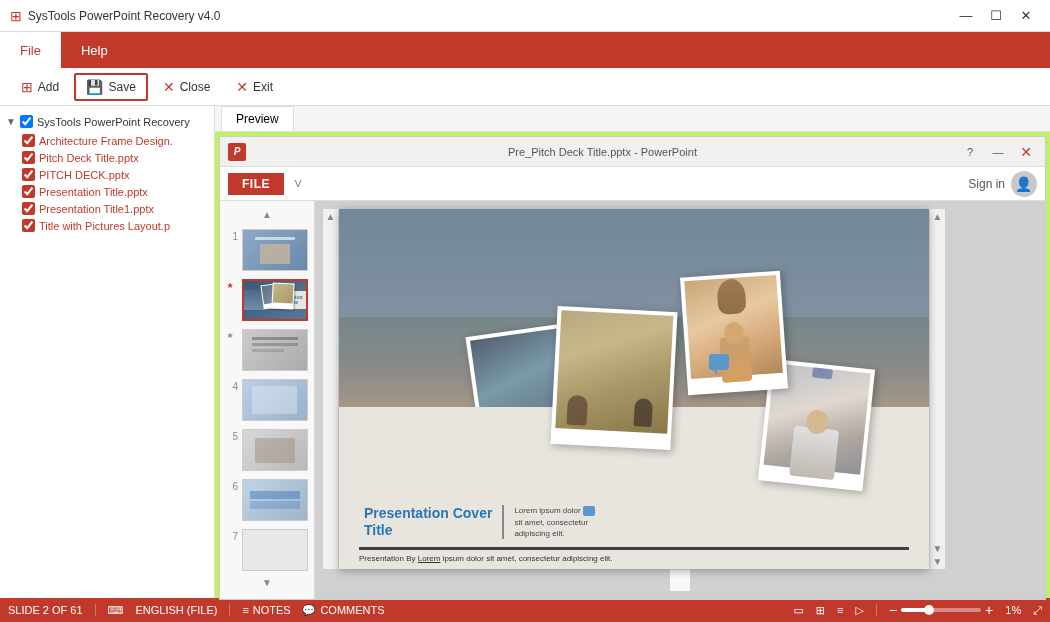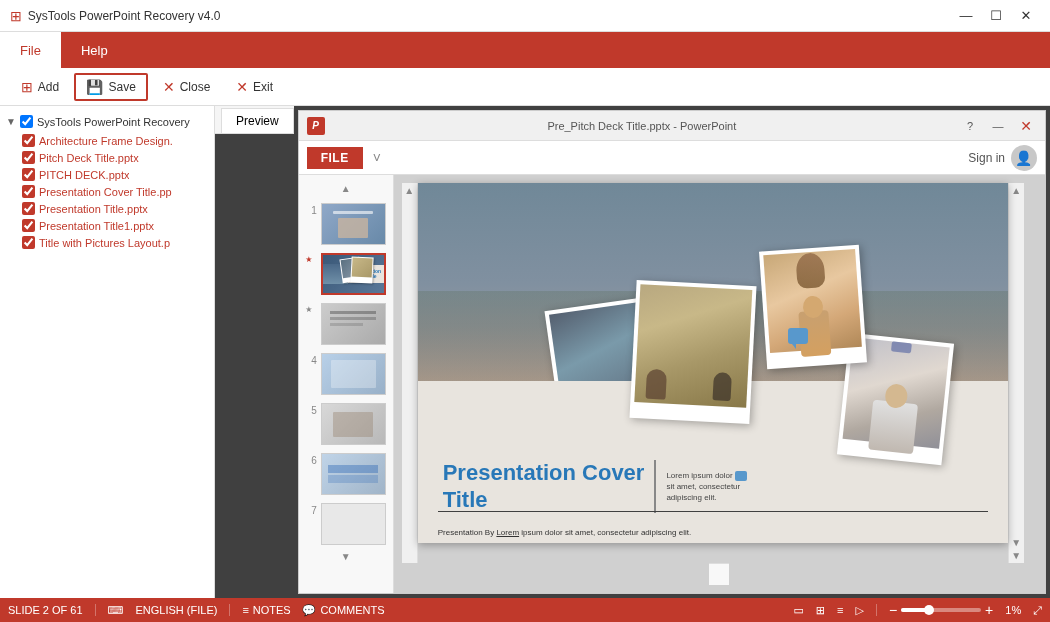--- a/index.html
+++ b/index.html
@@ -46,21 +46,21 @@
     .tree-root { padding: 4px 6px; display: flex; align-items: center; gap: 4px; font-size: 12px; }
     .tree-item {
       padding: 2px 20px 2px 22px; display: flex; align-items: center; gap: 4px; font-size: 11px;
       cursor: pointer; color: #c0392b; white-space: nowrap; overflow: hidden; text-overflow: ellipsis;
     }
     .tree-item input[type=checkbox] { accent-color: #c0392b; cursor: pointer; }
     .tree-item span { overflow: hidden; text-overflow: ellipsis; white-space: nowrap; max-width: 155px; }
 
     
     .preview-area {
-      flex: 1; display: flex; flex-direction: row; background: #404040;
+      flex: 1; display: flex; flex-direction: column; background: #bef264;
     }
     .preview-tab-bar {
       height: 28px; background: #f5f5f5; border-bottom: 1px solid #ddd; display: flex; align-items: flex-end;
     }
     .preview-tab {
       padding: 5px 14px; background: #fff; border: 1px solid #ddd; border-bottom: none; font-size: 12px; cursor: pointer; margin-left: 6px;
     }
 
     
     .ppt-window {
@@ -158,27 +158,27 @@
     .p3 .polaroid-inner { width: 92px; height: 98px; background: linear-gradient(135deg, #b89878 20%, #e8c8a0 60%, #d4a878 100%); }
 
     .p4 { width: 105px; height: 122px; top: 155px; right: 60px; transform: rotate(6deg); z-index: 2; }
     .p4 .polaroid-inner { width: 97px; height: 102px; background: linear-gradient(135deg, #9090a0 20%, #c0b8b0 60%, #a8a098 100%); }
 
     
     .slide-text-area {
       position: absolute; bottom: 30px; left: 25px; display: flex; align-items: stretch; gap: 0;
     }
     .slide-title-box { }
-    .slide-title-text { font-size: 22px; font-weight: 700; color: #2878b8; line-height: 1.2; }
+    .slide-title-text { font-size: 14px; font-weight: 700; color: #2878b8; line-height: 1.2; }
     .slide-divider { width: 2px; background: #888; margin: 0 10px; }
 
     
     .slide-bottom-text {
       position: absolute; bottom: 6px; left: 20px; right: 20px; font-size: 8px; color: #333;
-      border-top: 1px solid #404040; padding-top: 16px;
+      border-top: 3px solid #404040; padding-top: 4px;
     }
 
     
     .slide-right-scroll {
       width: 16px; background: #f0f0f0; border-left: 1px solid #ddd; display: flex; flex-direction: column; align-items: center; padding: 2px 0;
     }
 
     
     .status-bar {
       height: 24px; background: #c0392b; display: flex; align-items: center; padding: 0 8px; gap: 12px;
@@ -265,24 +265,20 @@
     <div class="tree-item">
       <input type="checkbox" checked="" style="">
       <span>Pitch Deck Title.pptx</span>
     </div>
     <div class="tree-item">
       <input type="checkbox" checked="" style="">
       <span>PITCH DECK.pptx</span>
     </div>
     <div class="tree-item">
       <input type="checkbox" checked="" style="">
-      <span>Presentation Cover Title.pp</span>
-    </div>
-    <div class="tree-item">
-      <input type="checkbox" checked="" style="">
       <span>Presentation Title.pptx</span>
     </div>
     <div class="tree-item">
       <input type="checkbox" checked="" style="">
       <span>Presentation Title1.pptx</span>
     </div>
     <div class="tree-item">
       <input type="checkbox" checked="" style="">
       <span>Title with Pictures Layout.p</span>
     </div>

